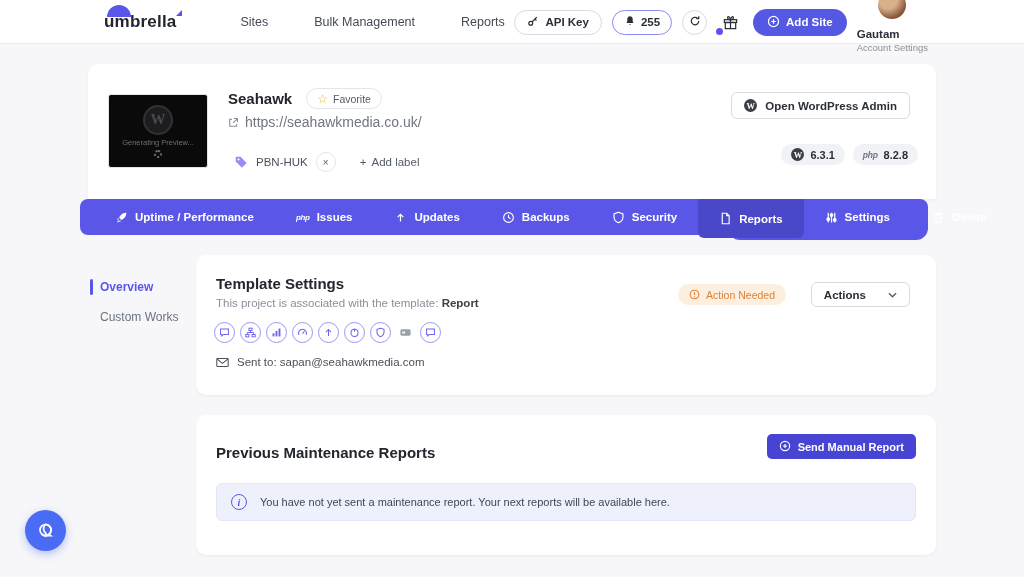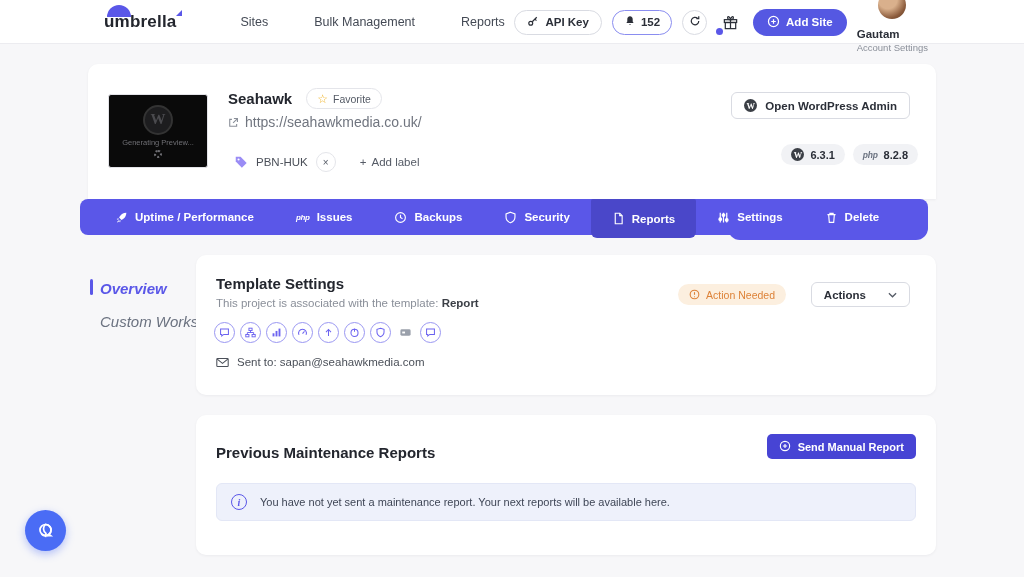--- a/index.html
+++ b/index.html
@@ -75,21 +75,21 @@
   .tab-ext { position:absolute; right:0; top:20px; width:200px; height:21px; background:#5a57e8;
              border-radius:0 0 12px 12px; z-index:-1; }
   .tab { display:flex; align-items:center; gap:7px; padding:0 21px; color:#fff; font-size:11.5px;
          font-weight:bold; cursor:pointer; white-space:nowrap; }
   .tab.active { background:#4a47c9; border-radius:2px 2px 6px 6px; height:39px; }
   .tab svg { display:block; }
   .php-icon { font-style:italic; font-weight:bold; font-size:8px; letter-spacing:-.3px; }
 
   
   .subnav { position:absolute; left:90px; top:276px; }
-  .subnav-item { position:relative; font-size:15px; color:#6b7280; padding:4px 0 4px 10px; cursor:pointer;font-style:italic; }
+  .subnav-item { position:relative; font-size:12px; color:#6b7280; padding:4px 0 4px 10px; cursor:pointer; }
   .subnav-item.active { color:#5a57e8; font-weight:bold; }
   .subnav-item.active::before { content:""; position:absolute; left:0; top:3px; width:3px; height:16px;
                                 background:#5a57e8; border-radius:2px; }
   .subnav-item + .subnav-item { margin-top:8px; }
 
   
   .card { position:absolute; left:196px; width:740px; background:#fff; border-radius:10px;
           box-shadow:0 1px 3px rgba(20,20,40,.05); }
   .template-card { top:255px; height:140px; }
   .reports-card { top:415px; height:140px; }
@@ -153,21 +153,21 @@
         </span>
         <span>API Key</span>
       </button>
       <div class="bell-pill">
         <span>
           <svg width="12" height="12" viewBox="0 0 16 16" fill="#2b2f38">
             <path d="M8 1.5c-2.3 0-3.6 1.8-3.6 4v3L3.2 10.6h9.6L11.6 8.5v-3c0-2.2-1.3-4-3.6-4z"></path>
             <path d="M6.7 12a1.4 1.4 0 0 0 2.6 0z"></path>
           </svg>
         </span>
-        <span>152</span>
+        <span>255</span>
       </div>
       <div class="round-btn">
         <span>
           <svg width="12" height="12" viewBox="0 0 16 16" fill="none" stroke="#2b2f38" stroke-width="1.6">
             <path d="M13 8a5 5 0 1 1-1.5-3.5"></path>
               <path d="M13 1.5 v3.2 h-3.2" fill="none"></path>
           </svg>
         </span>
       </div>
       <div class="gift-wrap">
@@ -252,20 +252,26 @@
         <path d="M14 2 C10 2 6.5 4.5 5 8 l3 3 C11.5 9.5 14 6 14 2 Z"></path>
         <path d="M4.5 9 L2 9.8 4 11 Z M7 11.5 L6.2 14 5 12 Z M2.5 13.5 l2-2 .8.8-2 2 Z"></path>
       </svg>
       <span>Uptime / Performance</span>
     </div>
     <div class="tab">
       <span class="php-icon">php</span>
       <span>Issues</span>
     </div>
     <div class="tab">
+      <svg width="13" height="13" viewBox="0 0 16 16" fill="none" stroke="#fff" stroke-width="1.5">
+        <path d="M8 13 V4 M4.5 7.5 L8 4 l3.5 3.5"></path>
+      </svg>
+      <span>Updates</span>
+    </div>
+    <div class="tab">
       <svg width="13" height="13" viewBox="0 0 16 16" fill="none" stroke="#fff" stroke-width="1.4">
         <circle cx="8" cy="8" r="6"></circle>
           <path d="M8 4.5 V8 l2.5 1.5"></path>
       </svg>
       <span>Backups</span>
     </div>
     <div class="tab">
       <svg width="13" height="13" viewBox="0 0 16 16" fill="none" stroke="#fff" stroke-width="1.4">
         <path d="M8 1.5 L13.5 3.5 v4 C13.5 11 11 13.5 8 14.5 5 13.5 2.5 11 2.5 7.5 v-4 Z"></path>
       </svg>

